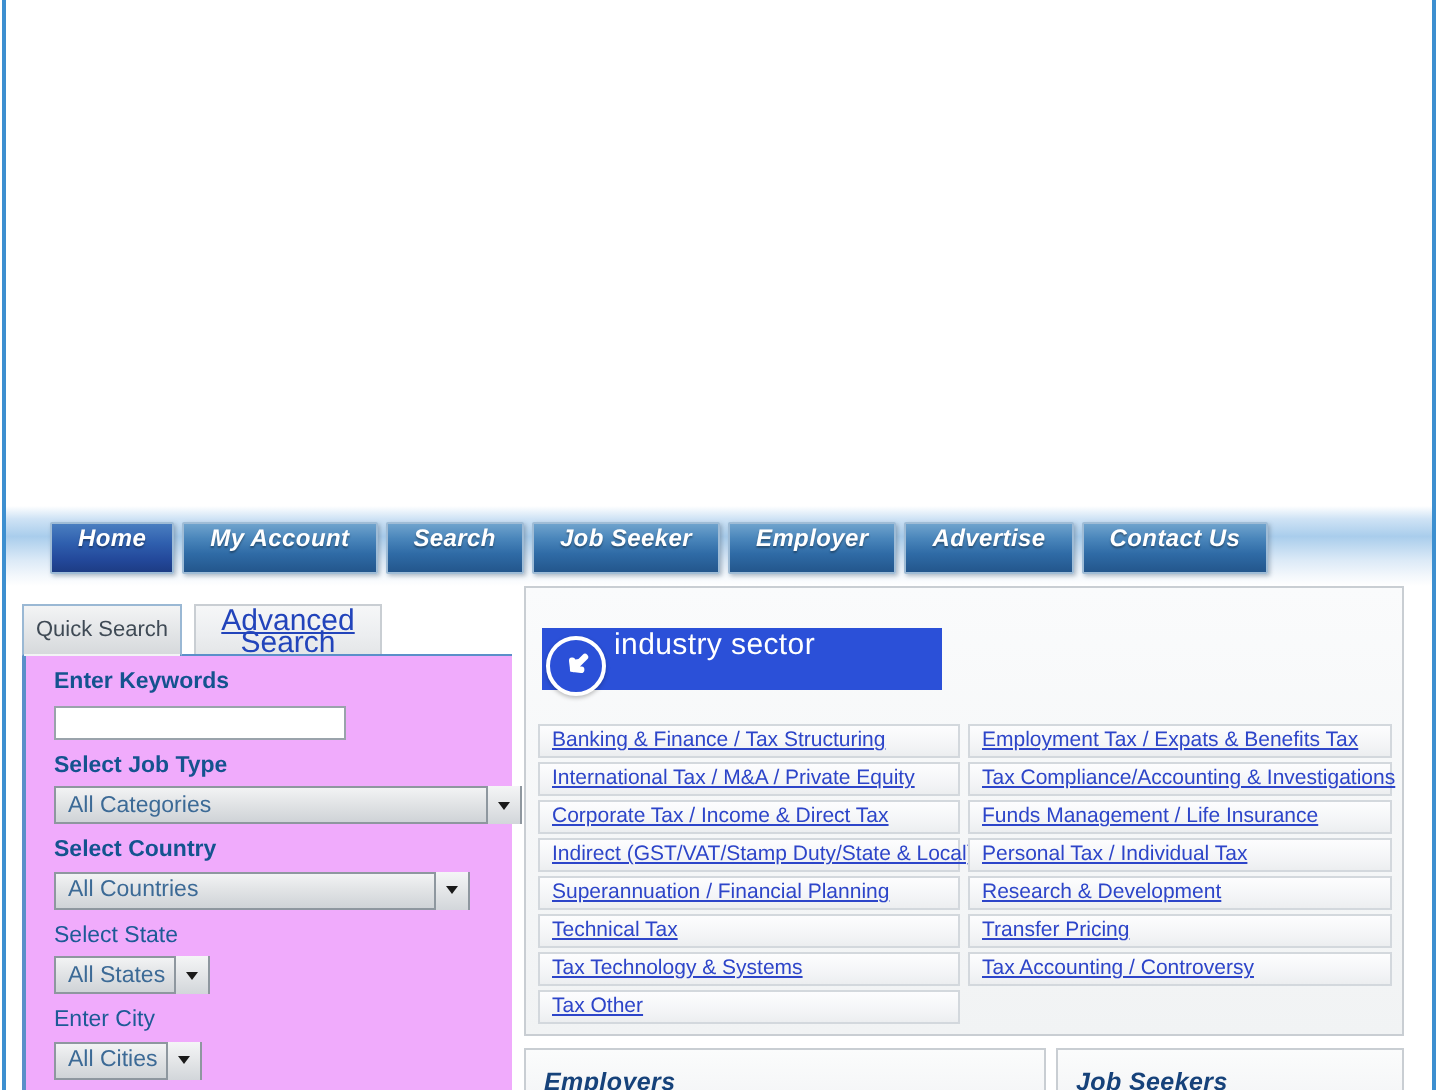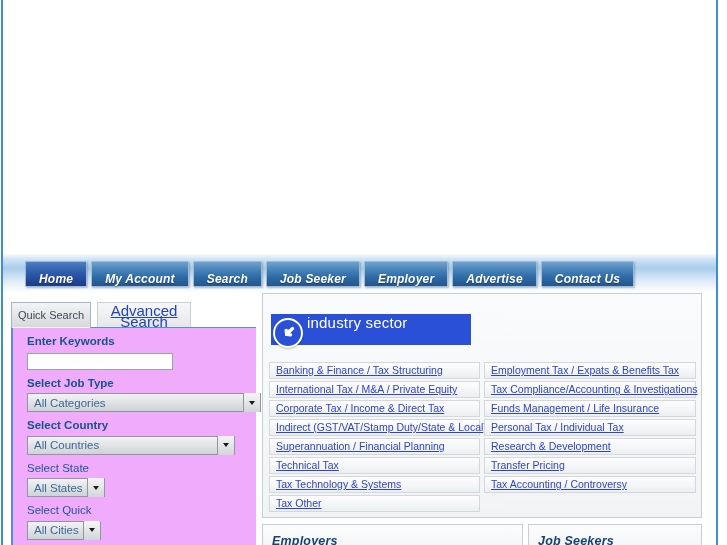--- a/index.html
+++ b/index.html
@@ -50,21 +50,21 @@
     left: 22px; top: 8px;
     display: flex;
     gap: 4px;
     list-style: none;
     margin: 0; padding: 0;
   }
   .navbtn {
     height: 26px;
     padding: 0 13px;
     display: flex;
-    align-items: flex-end;
+    align-items: flex-start;
     justify-content: center;
     font-size: 12px;
     font-weight: bold;
     font-style: italic;
     color: #ffffff;
     letter-spacing: .2px;
     white-space: nowrap;
     cursor: pointer;
     border: 1px solid #9fbcd6;
     border-radius: 1px;
@@ -358,21 +358,21 @@
         </div>
 
         <div class="fieldlabel">Select State</div>
         <div class="sel w-st">
           <span>All States</span>
           <span class="caret">
               <i></i>
             </span>
         </div>
 
-        <div class="fieldlabel">Select Quick</div>
+        <div class="fieldlabel">Enter City</div>
         <div class="sel w-city">
           <span>All Cities</span>
           <span class="caret">
               <i></i>
             </span>
         </div>
 
         
 
       </div>

